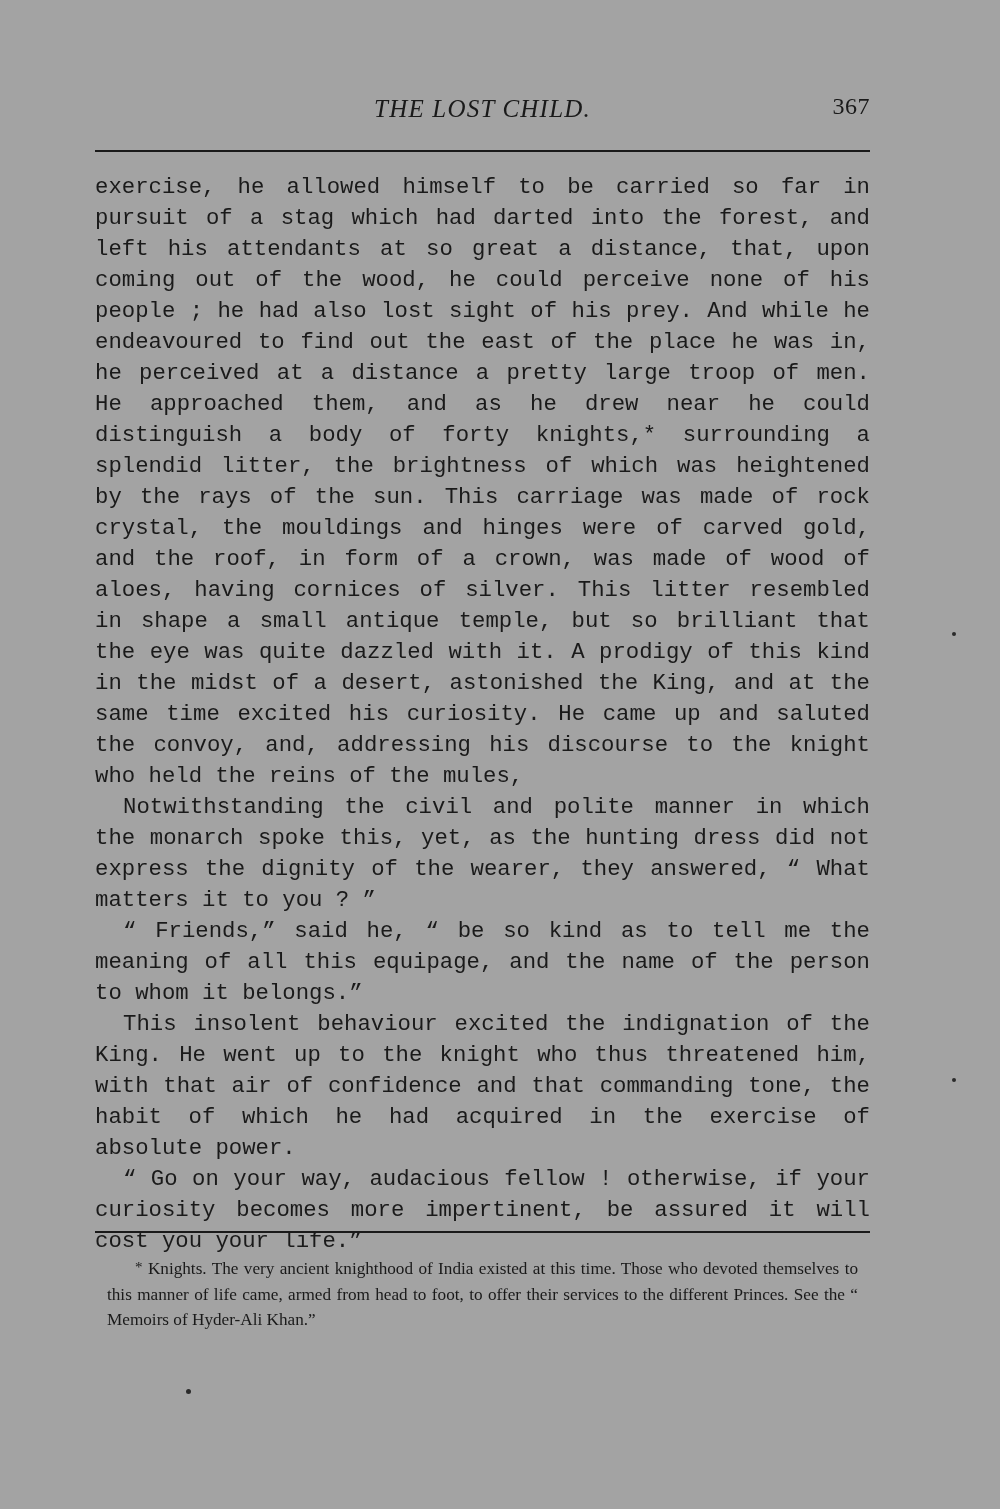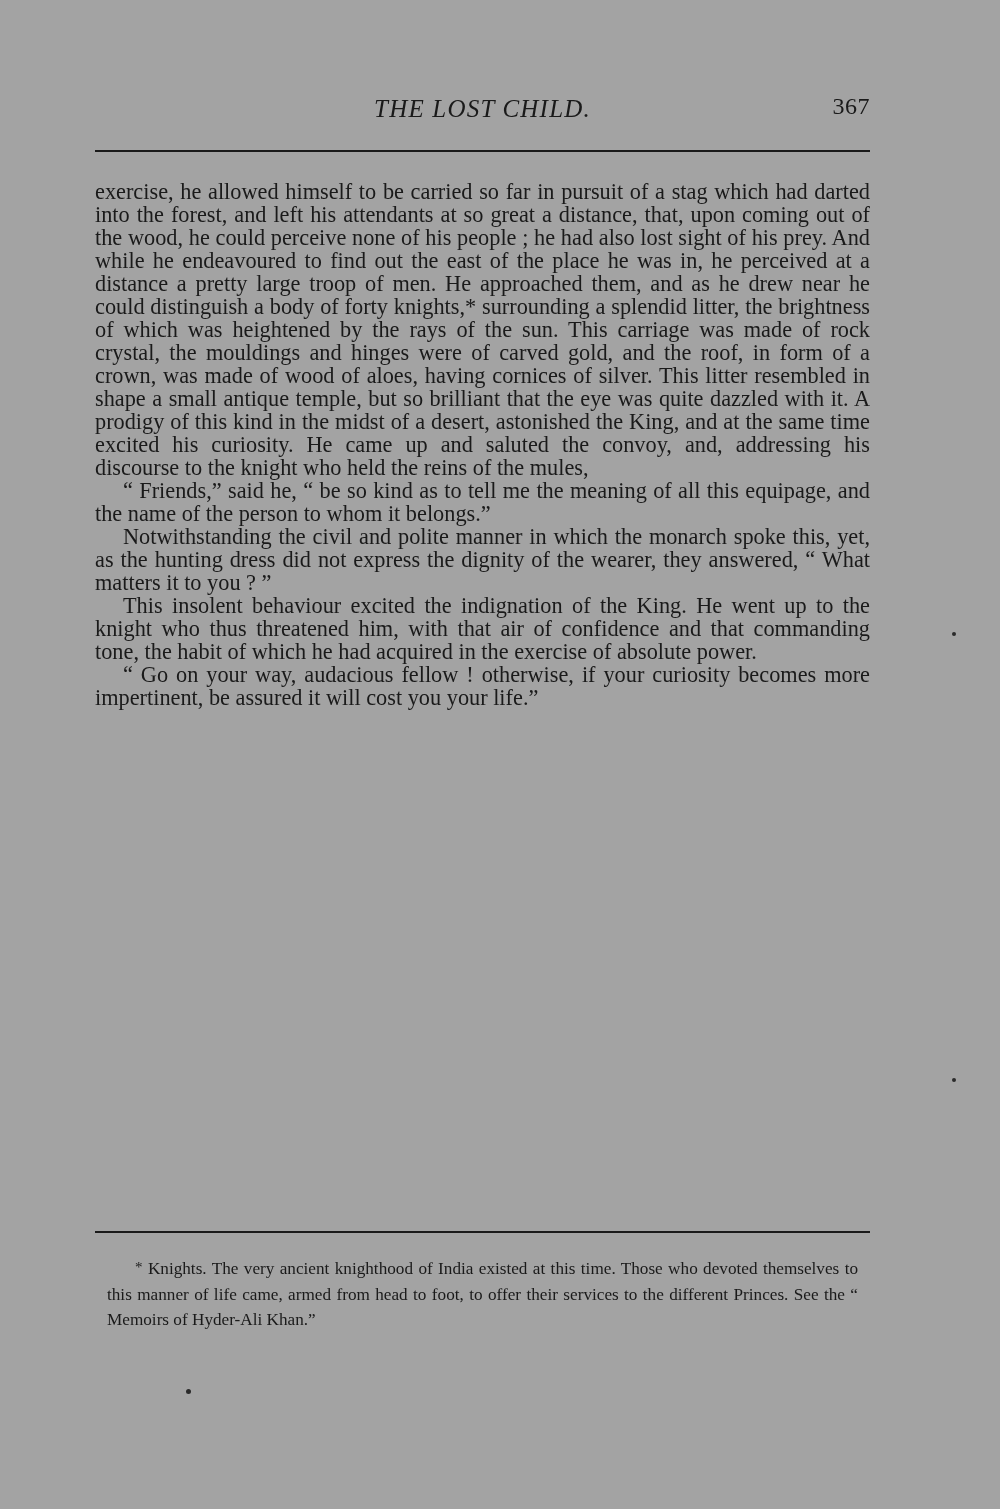--- a/index.html
+++ b/index.html
@@ -55,25 +55,24 @@
     width: 775px;
     height: 2px;
     background: #1a1a1a;
   }
   .body-text {
     position: absolute;
     left: 95px;
     top: 172px;
     width: 775px;
     font-size: 22.3px;
-    line-height: 23px;
+    line-height: 31px;
     text-align: justify;
     text-justify: inter-word;
-    font-family: Liberation Serif, serif;
-    margin-top: 8px;
+    font-family: Liberation Mono, monospace;
   }
   .body-text p {
     margin: 0;
     text-indent: 0;
   }
   .body-text p.indent {
     text-indent: 28px;
   }
   .rule-bottom {
     position: absolute;
@@ -114,22 +113,22 @@
 
   <div class="header">
     <div class="running-title">THE LOST CHILD.</div>
     <div class="page-number">367</div>
   </div>
 
   <div class="rule-top"></div>
 
   <div class="body-text">
     <p class="para-0">exercise, he allowed himself to be carried so far in pursuit of a stag which had darted into the forest, and left his attendants at so great a distance, that, upon coming out of the wood, he could perceive none of his people ; he had also lost sight of his prey.   And while he endeavoured to find out the east of the place he was in, he perceived at a distance a pretty large troop of men.   He approached them, and as he drew near he could distinguish a body of forty knights,* surrounding a splendid litter, the brightness of which was heightened by the rays of the sun.   This carriage was made of rock crystal, the mouldings and hinges were of carved gold, and the roof, in form of a crown, was made of wood of aloes, having cornices of silver.   This litter resembled in shape a small antique temple, but so brilliant that the eye was quite dazzled with it.   A prodigy of this kind in the midst of a desert, astonished the King, and at the same time excited his curiosity.   He came up and saluted the convoy, and, addressing his discourse to the knight who held the reins of the mules,</p>
+    <p class="indent">Notwithstanding the civil and polite manner in which the monarch spoke this, yet, as the hunting dress did not express the dignity of the wearer, they answered, “ What matters it to you ? ”</p>
     <p class="indent">“ Friends,” said he, “ be so kind as to tell me the meaning of all this equipage, and the name of the person to whom it belongs.”</p>
-    <p class="indent">Notwithstanding the civil and polite manner in which the monarch spoke this, yet, as the hunting dress did not express the dignity of the wearer, they answered, “ What matters it to you ? ”</p>
     <p class="indent">This insolent behaviour excited the indignation of the King. He went up to the knight who thus threatened him, with that air of confidence and that commanding tone, the habit of which he had acquired in the exercise of absolute power.</p>
     <p class="indent">“ Go on your way, audacious fellow ! otherwise, if your curiosity becomes more impertinent, be assured it will cost you your life.”</p>
   </div>
 
   <div class="rule-bottom"></div>
 
   <div class="footnote">
     <p><span class="fn-marker">*</span> <span>Knights.   The very ancient knighthood of India existed at this time.  Those who devoted themselves to this manner of life came, armed from head to foot, to offer their services to the different Princes.   See the “ Memoirs of Hyder-Ali Khan.”</span></p>
   </div>
 

